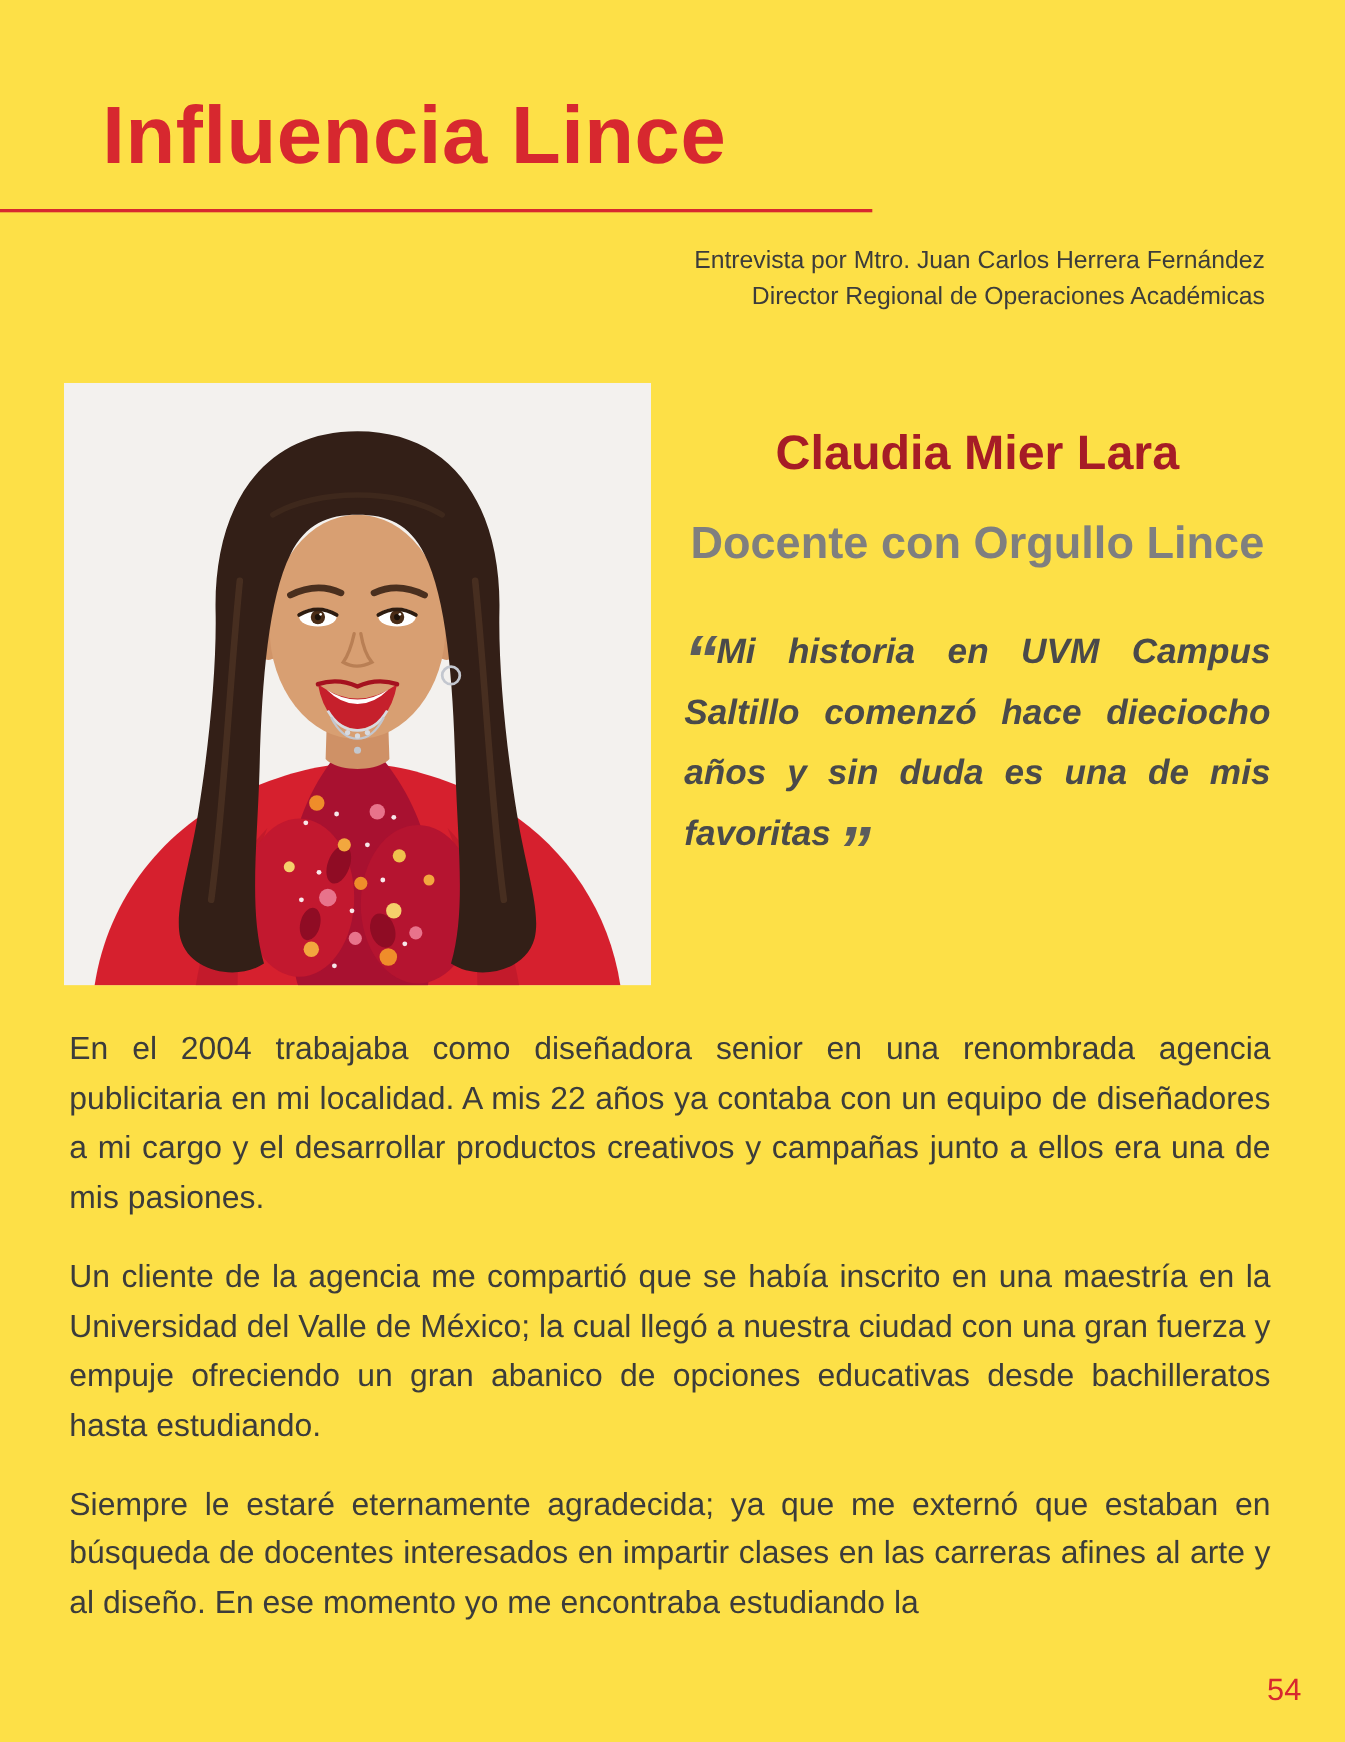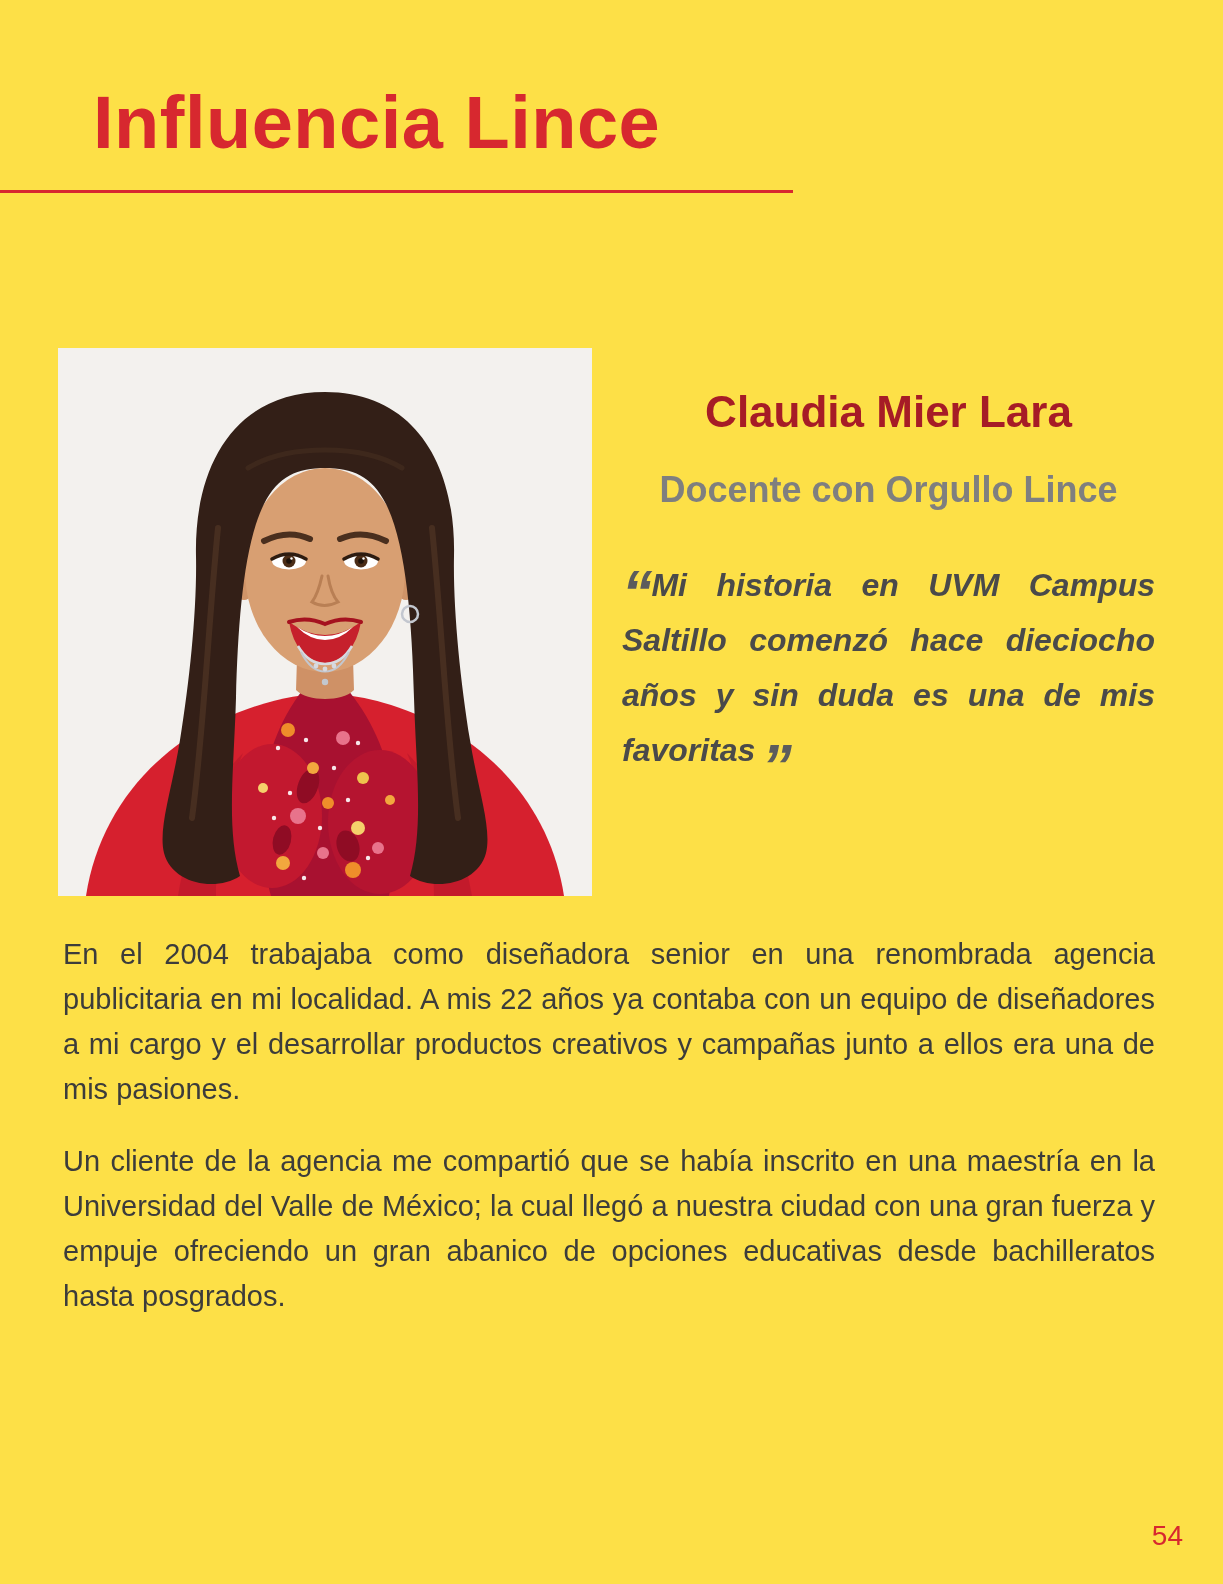--- a/index.html
+++ b/index.html
@@ -34,21 +34,21 @@
   .profile {
     position:absolute; left:622px; top:388px; width:533px;
     text-align:center;
   }
   .profile-name {
     font-size:44px; font-weight:800; line-height:1.1;
     color:#a61c26; white-space:nowrap;
   }
   .profile-subtitle {
     margin-top:30px;
-    font-size:36px; font-weight:700; line-height:1.33;
+    font-size:41px; font-weight:700; line-height:1.33;
     color:#7f7f7f;
   }
   .profile-quote {
     margin-top:44px;
     text-align:justify;
     font-size:32px; font-weight:700; font-style:italic;
     line-height:1.72; color:#4a4a4a;
   }
   .q-mark {
     font-size:1.9em; line-height:0; font-weight:800;
@@ -68,20 +68,24 @@
   }
 </style>
 </head>
 <body>
 
 <div class="page">
 
   <div class="magazine-title">Influencia Lince</div>
   <div class="title-rule"></div>
 
+  <div class="byline">
+    <div>Entrevista por Mtro. Juan Carlos Herrera Fernández</div>
+    <div>Director Regional de Operaciones Académicas</div>
+  </div>
 
   <div class="photo-frame">
     <svg width="534" height="548" viewBox="0 0 534 548" xmlns="http://www.w3.org/2000/svg">
 
       <rect width="534" height="548" fill="#f3f1ee"></rect>
 
       <path d="M28 548 C 40 468 92 404 162 372 C 207 352 240 346 267 346 C 294 346 327 352 372 372 C 442 404 494 468 506 548 Z" fill="#d6202e"></path>
       <path d="M120 548 C 130 490 150 440 185 405 C 165 455 158 505 158 548 Z" fill="#b5152a" opacity="0.55"></path>
       <path d="M414 548 C 404 490 384 440 349 405 C 369 455 376 505 376 548 Z" fill="#b5152a" opacity="0.55"></path>
 
@@ -163,18 +167,19 @@
   </div>
 
   <div class="profile">
     <div class="profile-name">Claudia Mier Lara</div>
     <div class="profile-subtitle">Docente con Orgullo Lince</div>
     <div class="profile-quote"><span class="q-mark q-open">“</span><span>Mi historia en UVM Campus Saltillo comenzó hace dieciocho años y sin duda es una de mis favoritas</span><span class="q-mark q-close">”</span></div>
   </div>
 
   <div class="article">
     <p>En el 2004 trabajaba como diseñadora senior en una renombrada agencia publicitaria en mi localidad. A mis 22 años ya contaba con un equipo de diseñadores a mi cargo y el desarrollar productos creativos y campañas junto a ellos era una de mis pasiones.</p>
-    <p>Un cliente de la agencia me compartió que se había inscrito en una maestría en la Universidad del Valle de México; la cual llegó a nuestra ciudad con una gran fuerza y empuje ofreciendo un gran abanico de opciones educativas desde bachilleratos hasta posgrados.</p>
+    <p>Un cliente de la agencia me compartió que se había inscrito en una maestría en la Universidad del Valle de México; la cual llegó a nuestra ciudad con una gran fuerza y empuje ofreciendo un gran abanico de opciones educativas desde bachilleratos hasta estudiando.</p>
+    <p>Siempre le estaré eternamente agradecida; ya que me externó que estaban en búsqueda de docentes interesados en impartir clases en las carreras afines al arte y al diseño. En ese momento yo me encontraba estudiando la</p>
   </div>
 
   <div class="page-number">54</div>
 
 </div>
 
 </body></html>

